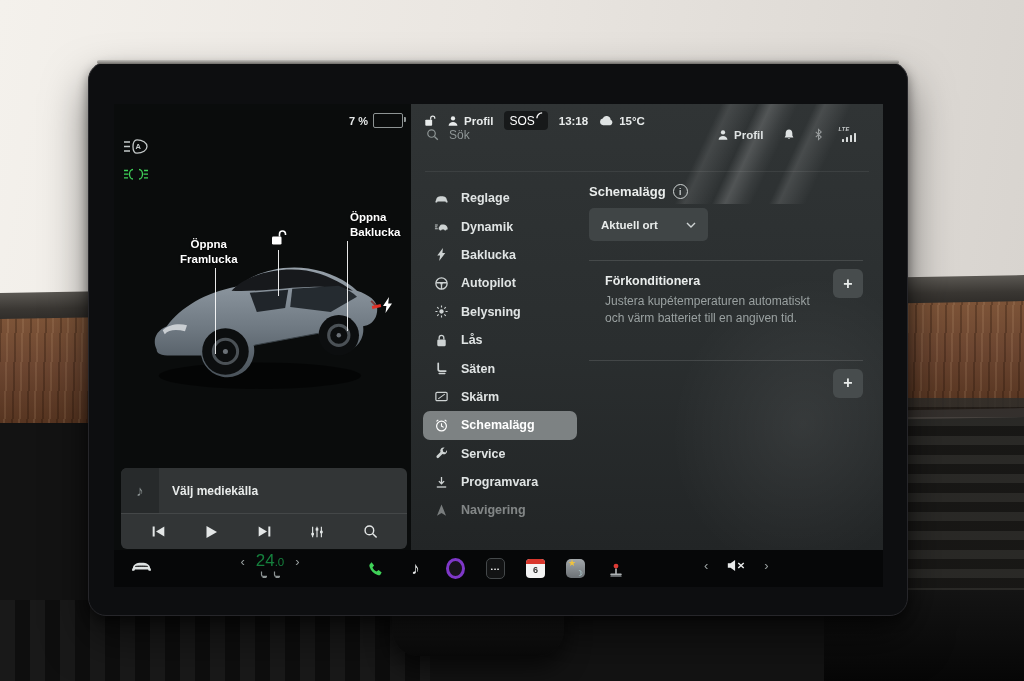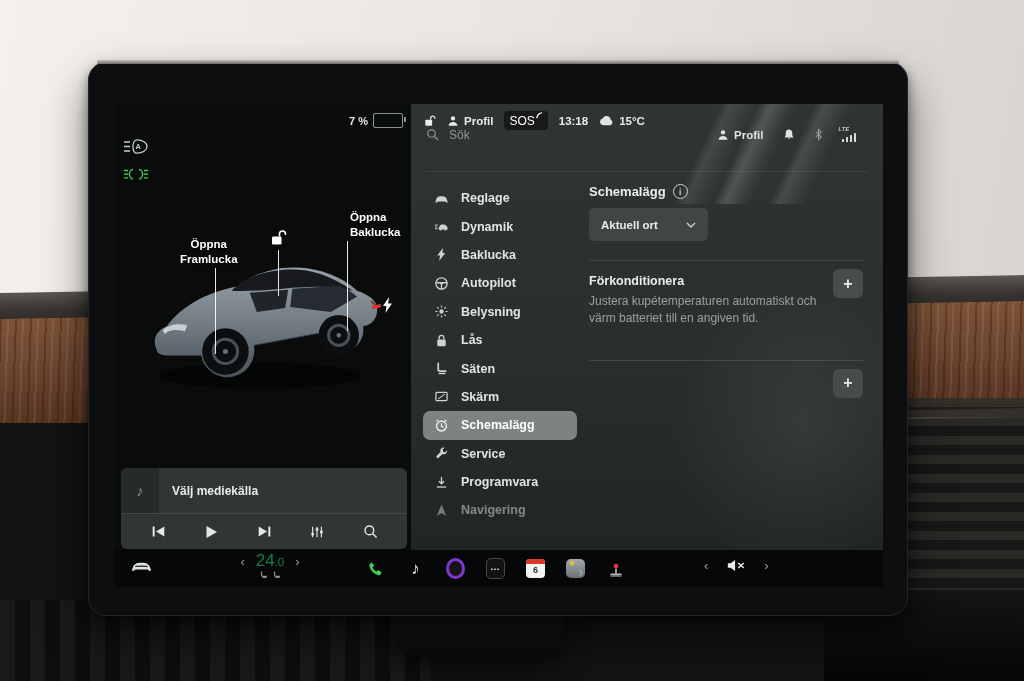--- a/index.html
+++ b/index.html
@@ -91,21 +91,21 @@
   .menu-item.faded{opacity:.5;}
   .content{position:absolute;left:178px;right:20px;top:80px;}
   .content-header{display:flex;align-items:center;gap:7px;color:#eaedec;font-size:13px;font-weight:bold;}
   .info-circle{width:13px;height:13px;border:1.2px solid #cfd4d4;border-radius:50%;color:#cfd4d4;
         font-size:8.5px;font-weight:bold;display:flex;align-items:center;justify-content:center;font-style:normal;}
   .dropdown{margin-top:9px;width:119px;height:33px;background:#404546;border-radius:5px;
         display:flex;align-items:center;padding:0 12px;box-sizing:border-box;
         color:#e9eceb;font-size:11.5px;font-weight:bold;}
   .dropdown .dd-caret{margin-left:auto;color:#cfd4d4;display:flex;}
   .sec-divider{height:1px;background:rgba(255,255,255,.12);margin-top:19px;}
-  .section{position:relative;padding:13px 44px 13px 0;}
+  .section{position:relative;padding:13px 44px 13px 0;margin-left:16px;}
   .section-title{color:#eaedec;font-size:12.5px;font-weight:bold;}
   .section-desc{margin-top:5px;color:#9aa1a1;font-size:12px;line-height:1.45;max-width:335px;}
   .plus-btn{position:absolute;right:0;top:8px;width:30px;height:29px;background:#474c4d;border-radius:6px;
         color:#e9eceb;font-size:16px;font-weight:bold;display:flex;align-items:center;justify-content:center;}
   
   .bottom-bar{height:37px;background:#060708;position:relative;color:#dfe3e3;}
   .bb-car{position:absolute;left:16px;top:8px;}
   .temp-group{position:absolute;left:108px;top:2px;width:96px;display:flex;flex-direction:column;align-items:center;}
   .temp-row{display:flex;align-items:center;gap:11px;}
   .chev{color:#9aa1a1;font-size:13px;line-height:1;}

